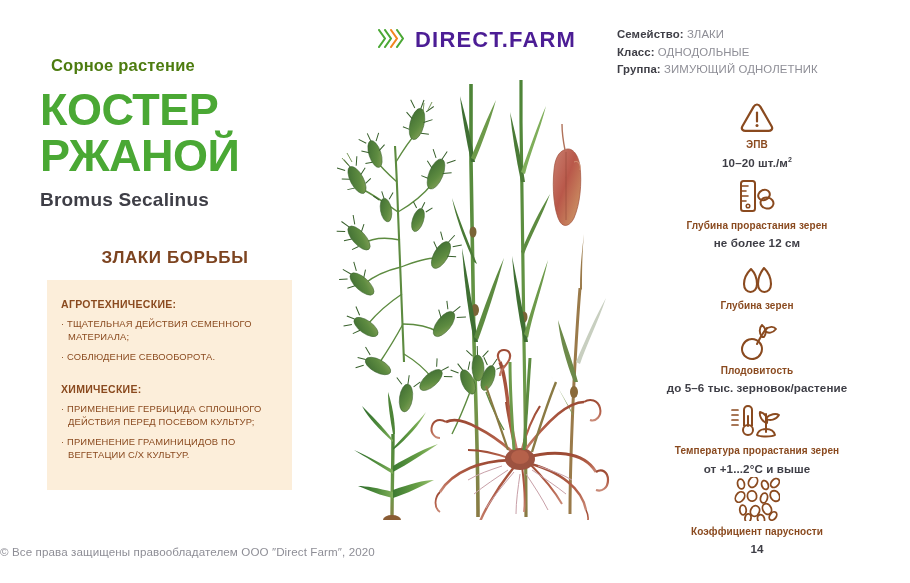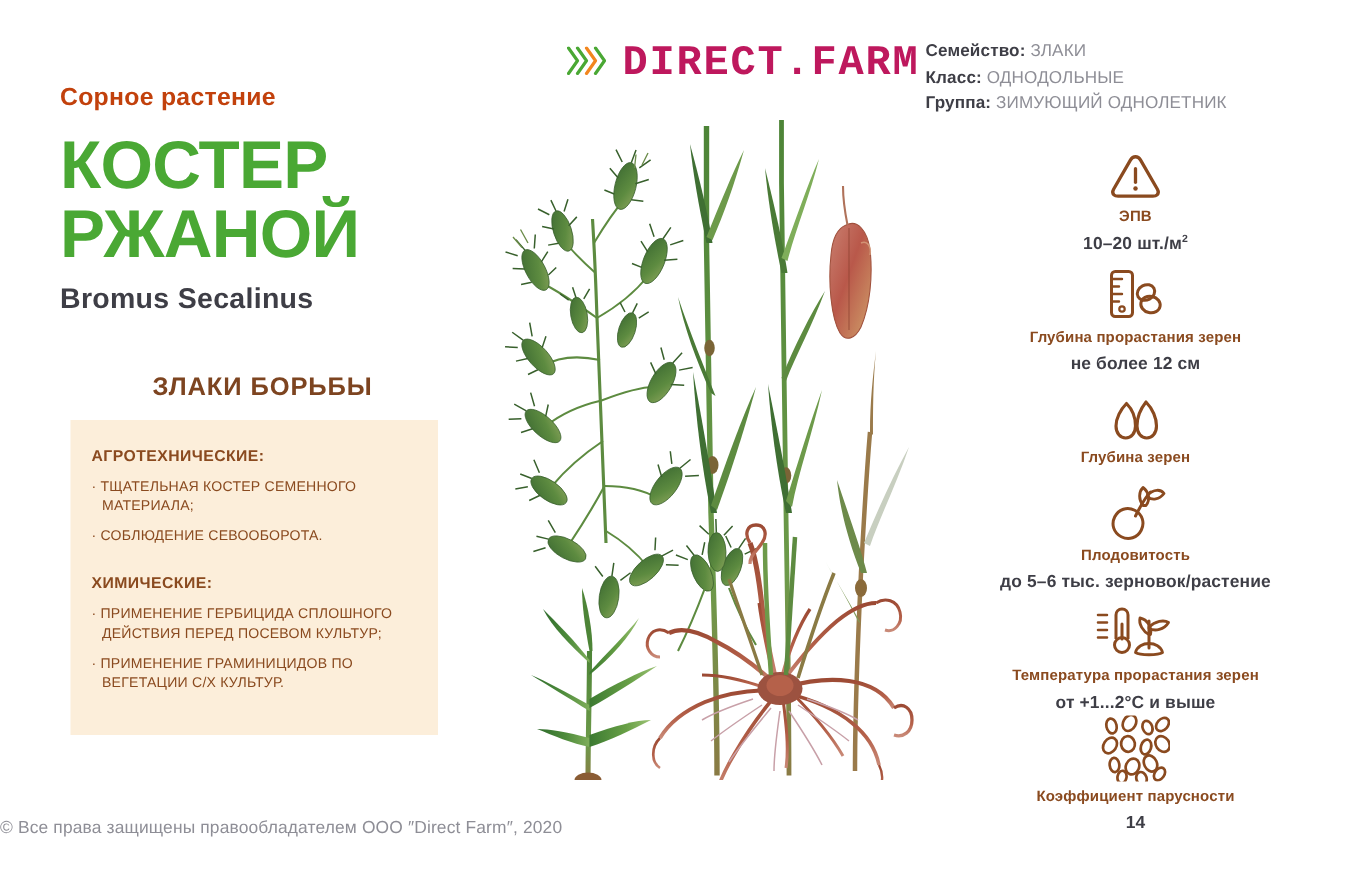--- a/index.html
+++ b/index.html
@@ -17,22 +17,23 @@
 
   
   .left-col {
     position: absolute;
     left: 40px; top: 56px;
     width: 270px;
   }
   .kicker {
     font-size: 16.5px;
     font-weight: bold;
-    color: #c2410c;
+    color: #4d7c0f;
     letter-spacing: .2px;
+    margin-left: 11px;
   }
   .big-title {
     margin-top: 12px;
     font-size: 45px;
     line-height: 46px;
     font-weight: bold;
     color: #4aa834;
     letter-spacing: -0.5px;
   }
   .latin {
@@ -81,25 +82,24 @@
   
   .logo {
     position: absolute;
     left: 378px; top: 27px;
     display: flex;
     align-items: center;
     gap: 11px;
   }
   .logo-mark { display: block; }
   .logo-text {
-    font-size: 28px;
-    font-weight: bold;
-    color: #be185d;
+    font-size: 22px;
+    font-weight: bold;
+    color: #4c1d95;
     letter-spacing: 1.2px;
-    font-family: Liberation Mono, monospace;
   }
 
   
   .plant {
     position: absolute;
     left: 318px; top: 62px;
     width: 292px; height: 458px;
   }
   .plant svg { display: block; }
 
@@ -168,21 +168,21 @@
       <div>КОСТЕР</div>
       <div>РЖАНОЙ</div>
     </div>
     <div class="latin">Bromus Secalinus</div>
   </div>
 
   <div class="measures-title">ЗЛАКИ БОРЬБЫ</div>
 
   <div class="measures-box">
     <div class="m-head">АГРОТЕХНИЧЕСКИЕ:</div>
-    <div class="m-item">· ТЩАТЕЛЬНАЯ КОСТЕР СЕМЕННОГО МАТЕРИАЛА;</div>
+    <div class="m-item">· ТЩАТЕЛЬНАЯ ДЕЙСТВИЯ СЕМЕННОГО МАТЕРИАЛА;</div>
     <div class="m-item">· СОБЛЮДЕНИЕ СЕВООБОРОТА.</div>
 
     <div class="m-head second">ХИМИЧЕСКИЕ:</div>
     <div class="m-item">· ПРИМЕНЕНИЕ ГЕРБИЦИДА СПЛОШНОГО ДЕЙСТВИЯ ПЕРЕД ПОСЕВОМ КУЛЬТУР;</div>
     <div class="m-item">· ПРИМЕНЕНИЕ ГРАМИНИЦИДОВ ПО ВЕГЕТАЦИИ С/Х КУЛЬТУР.</div>
   </div>
 
   <div class="logo">
     <span class="logo-mark">
       <svg width="26" height="19" viewBox="0 0 26 19">

